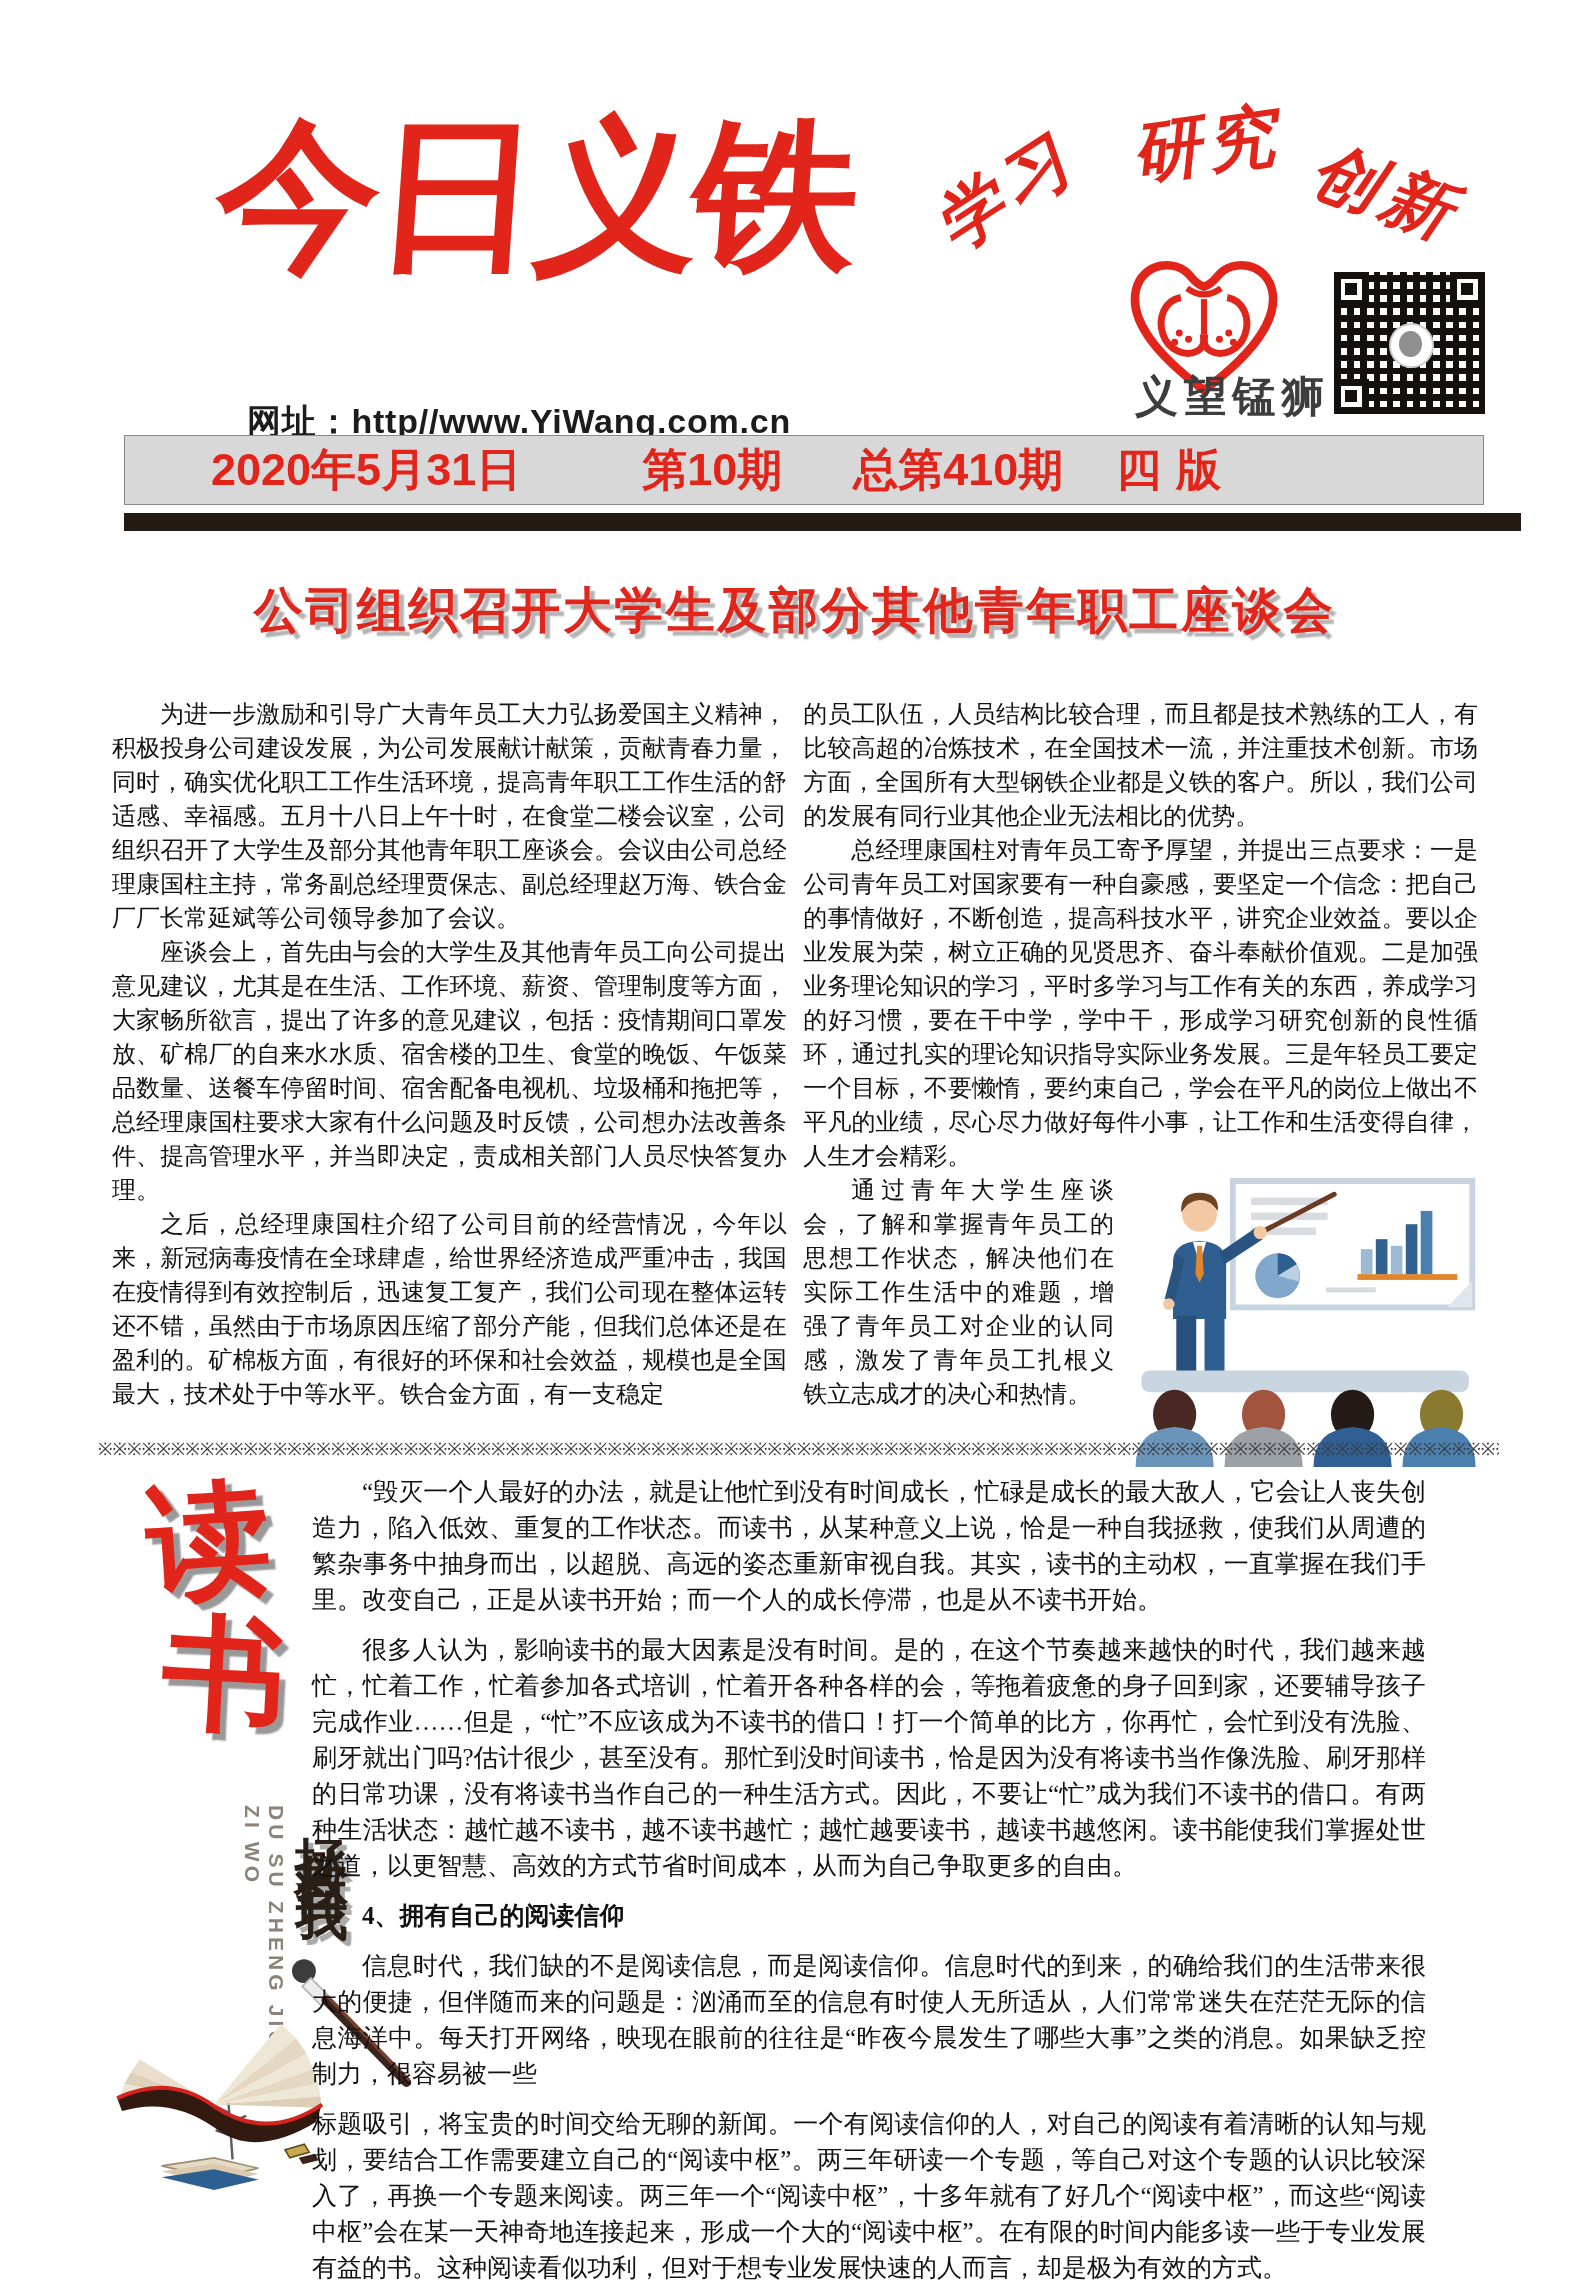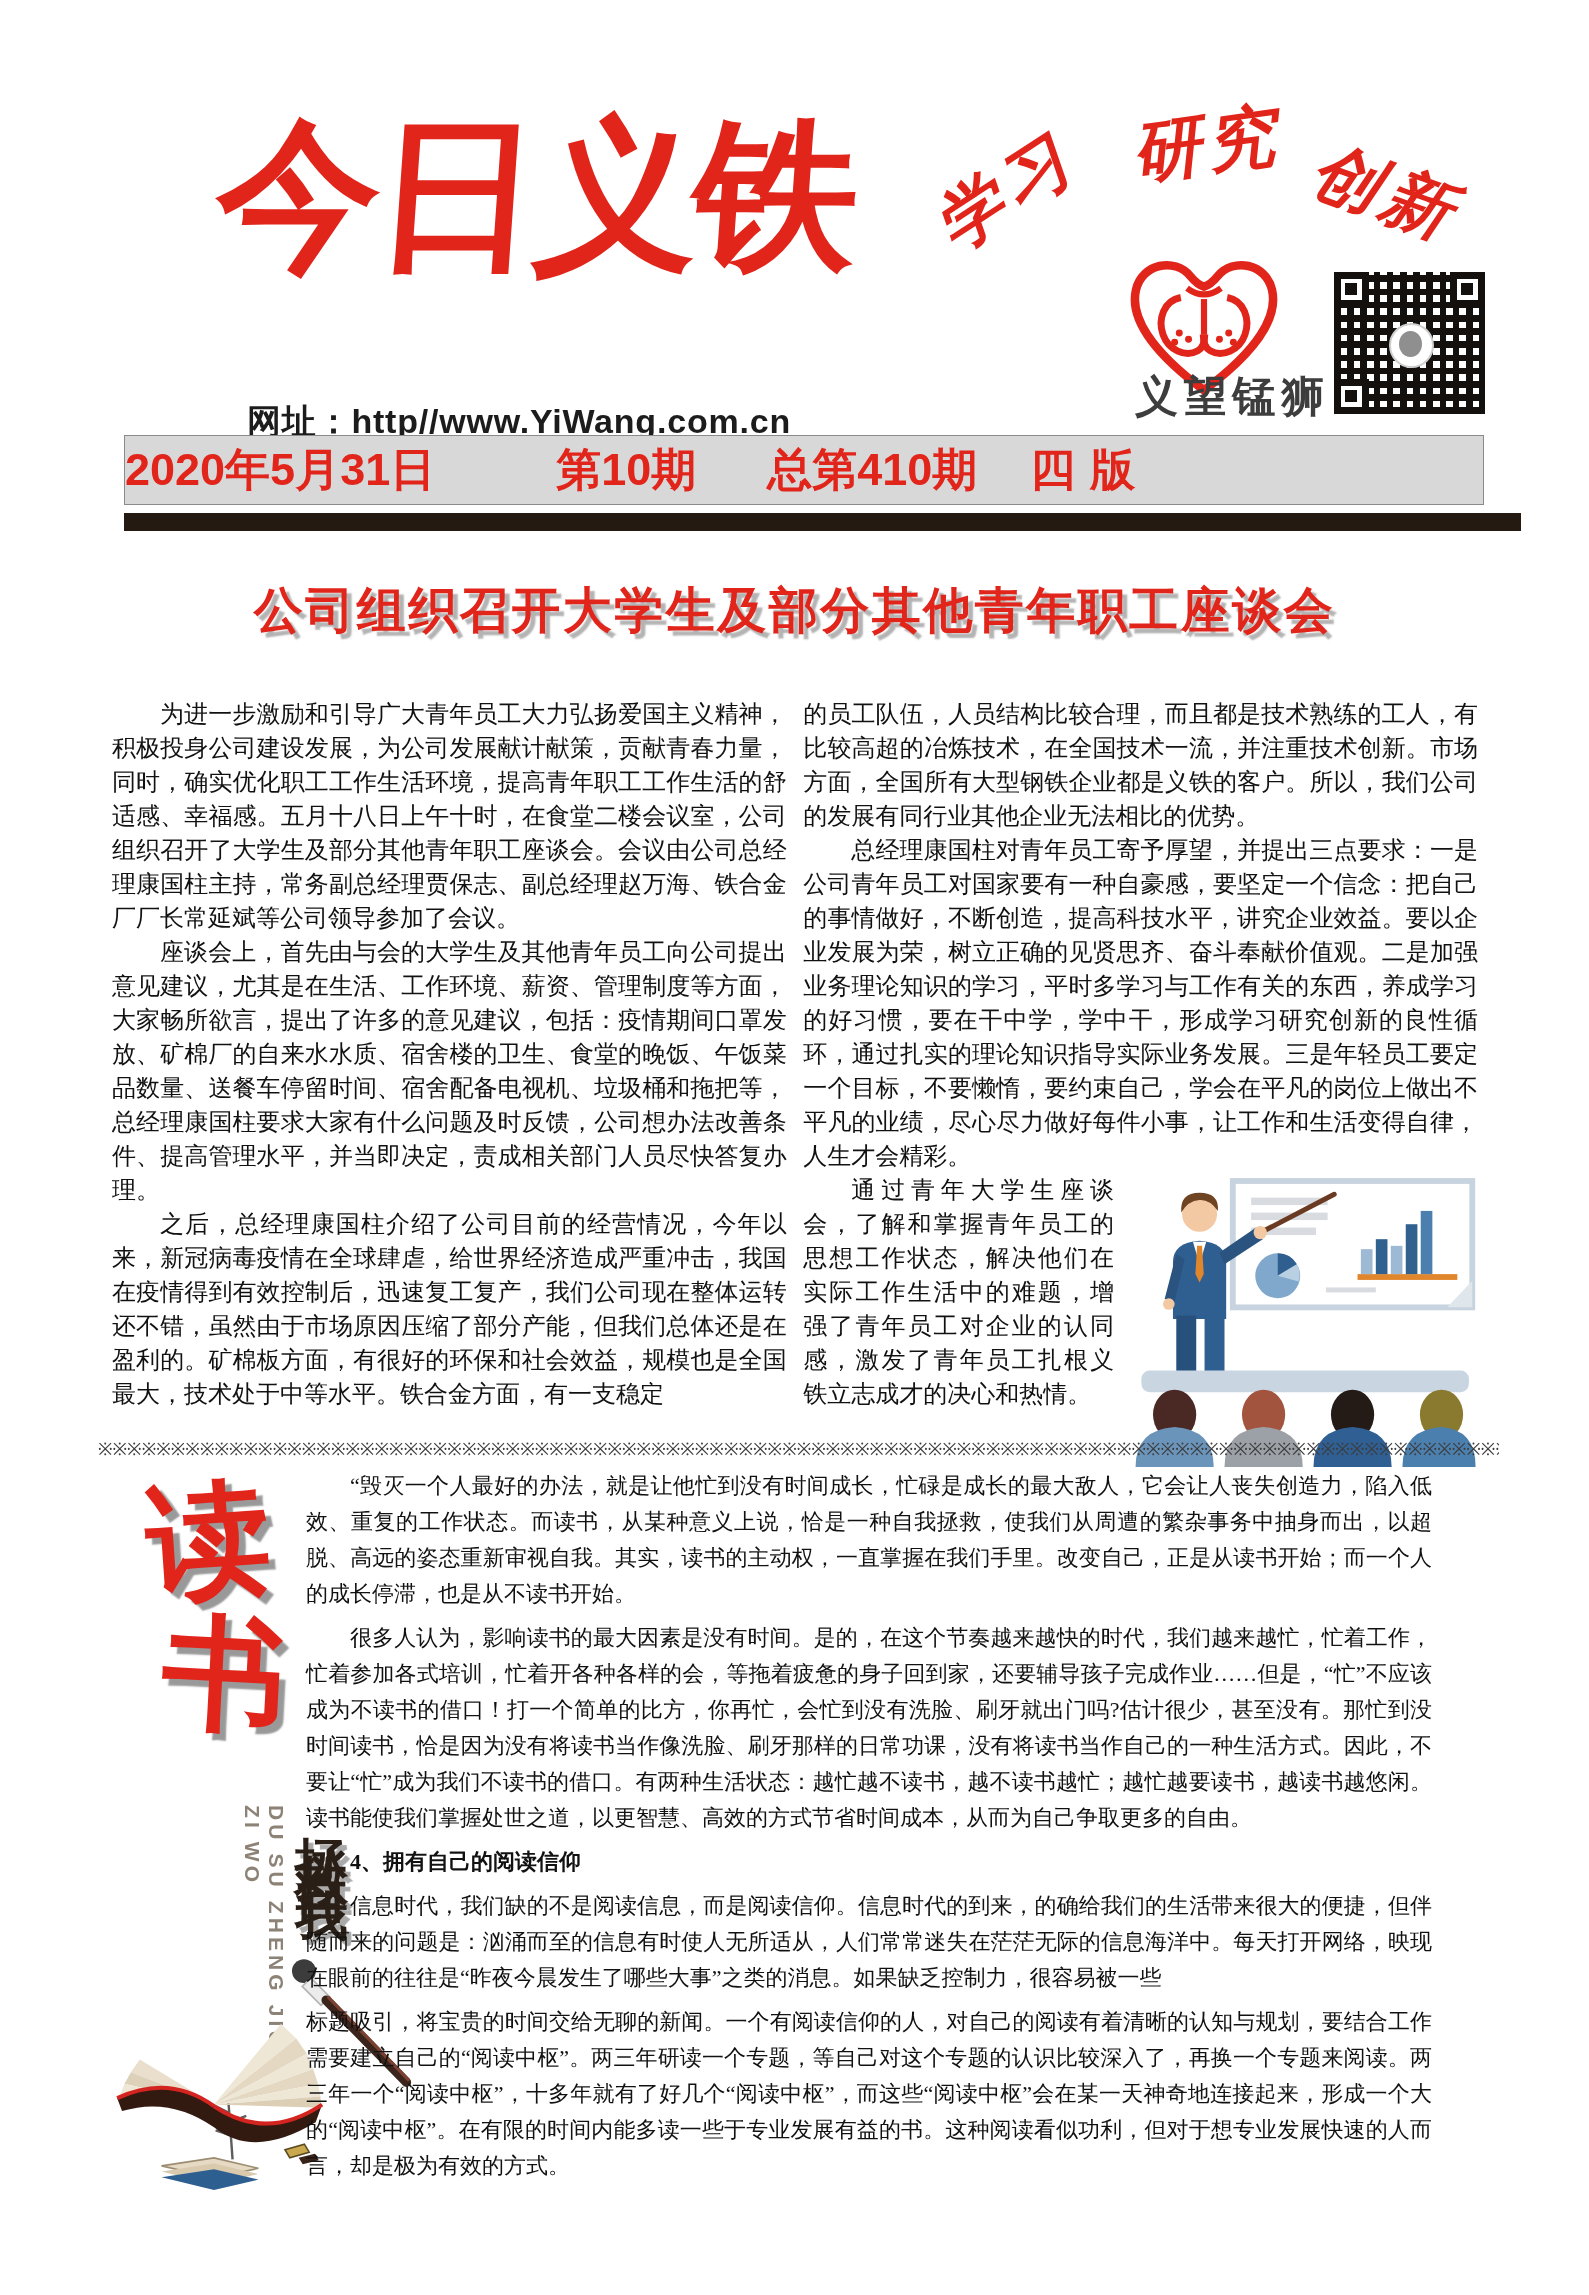--- a/index.html
+++ b/index.html
@@ -25,21 +25,21 @@
                        repeating-linear-gradient(90deg,#14100d 0 6.6px,#fff 6.6px 13.2px);}
   .qr .finder{position:absolute;width:35px;height:35px;background:#fff;border:7.5px solid #14100d;box-sizing:border-box;}
   .qr .finder::after{content:"";position:absolute;left:4.1px;top:4.1px;width:11.6px;height:11.6px;background:#14100d;}
   .qr .f1{left:0;top:0;} .qr .f2{right:0;top:0;} .qr .f3{left:0;bottom:0;}
   .qr .center-dot{position:absolute;left:55px;top:51px;width:41px;height:41px;border-radius:50%;
                   background:#fff;border:2.5px solid #cfcfcf;}
   .qr .center-dot::after{content:"";position:absolute;left:7.5px;top:5.8px;width:23px;height:26.5px;border-radius:50%;background:#8f8f8f;}
   .graybar{position:absolute;left:124px;top:435px;width:1358px;height:68px;background:#d8d8d8;
            border:0.8px solid #8a8a8a;display:flex;align-items:center;
            font-family:"Liberation Sans",sans-serif;font-weight:bold;color:#e1251b;font-size:45px;white-space:nowrap;}
-  .graybar .d1{} .graybar .d2{margin-left:121px;}
+  .graybar .d1{margin-left:86px;} .graybar .d2{margin-left:121px;}
   .graybar .d3{margin-left:71px;}  .graybar .d4{margin-left:53px;letter-spacing:15px;}
   .blackbar{position:absolute;left:124px;top:513px;width:1397px;height:18px;background:#241a12;}
   .article-title{position:absolute;left:0;top:578px;width:1589px;text-align:center;
                  font-family:"Liberation Sans",sans-serif;font-weight:bold;font-size:49px;
                  letter-spacing:2.5px;color:#e1251b;text-shadow:5px 5px 1.7px #b3b3b3;}
   
   .columns{position:absolute;top:697px;left:112px;width:1366px;height:745px;display:flex;gap:16.6px;}
   .col{flex:1 1 0;overflow:visible;}
   .col p{margin:0;font-size:24px;line-height:34px;text-align:justify;}
   .ind{text-indent:2em;}
@@ -54,21 +54,21 @@
   .du2{left:162px;top:1614px;transform:rotate(3deg);}
   .zjzw{position:absolute;left:286px;top:1795px;height:298px;writing-mode:vertical-rl;
         font-family:"Liberation Sans",sans-serif;font-weight:bold;font-size:53px;color:#2a1f16;
         letter-spacing:16.6px;text-shadow:5px 5px 0.8px #aaa;}
   .pinyin{position:absolute;left:240px;top:1805px;height:281px;writing-mode:vertical-rl;
           text-orientation:mixed;font-family:"Liberation Sans",sans-serif;font-size:21px;
           color:#8d8276;letter-spacing:4.1px;font-weight:bold;}
   .book-illu{position:absolute;left:93px;top:1980px;width:242px;height:225px;}
   .brush-illu{position:absolute;left:285px;top:1954px;width:137px;height:141px;}
   .sec2-text{position:absolute;left:298px;top:1460px;width:1142px;}
-  .sec2-text p{margin:8px;font-size:22px;line-height:36px;text-align:justify;}
+  .sec2-text p{margin:14px;font-size:25px;line-height:36px;text-align:justify;}
   .sec2-text .hd{font-weight:bold;font-family:"Liberation Serif",serif;}
   .wrap-right{margin-left:139px;}
 </style>
 </head>
 <body>
 
 <div class="page">
 
   <div class="header">
     <div class="masthead">今日义铁</div>

